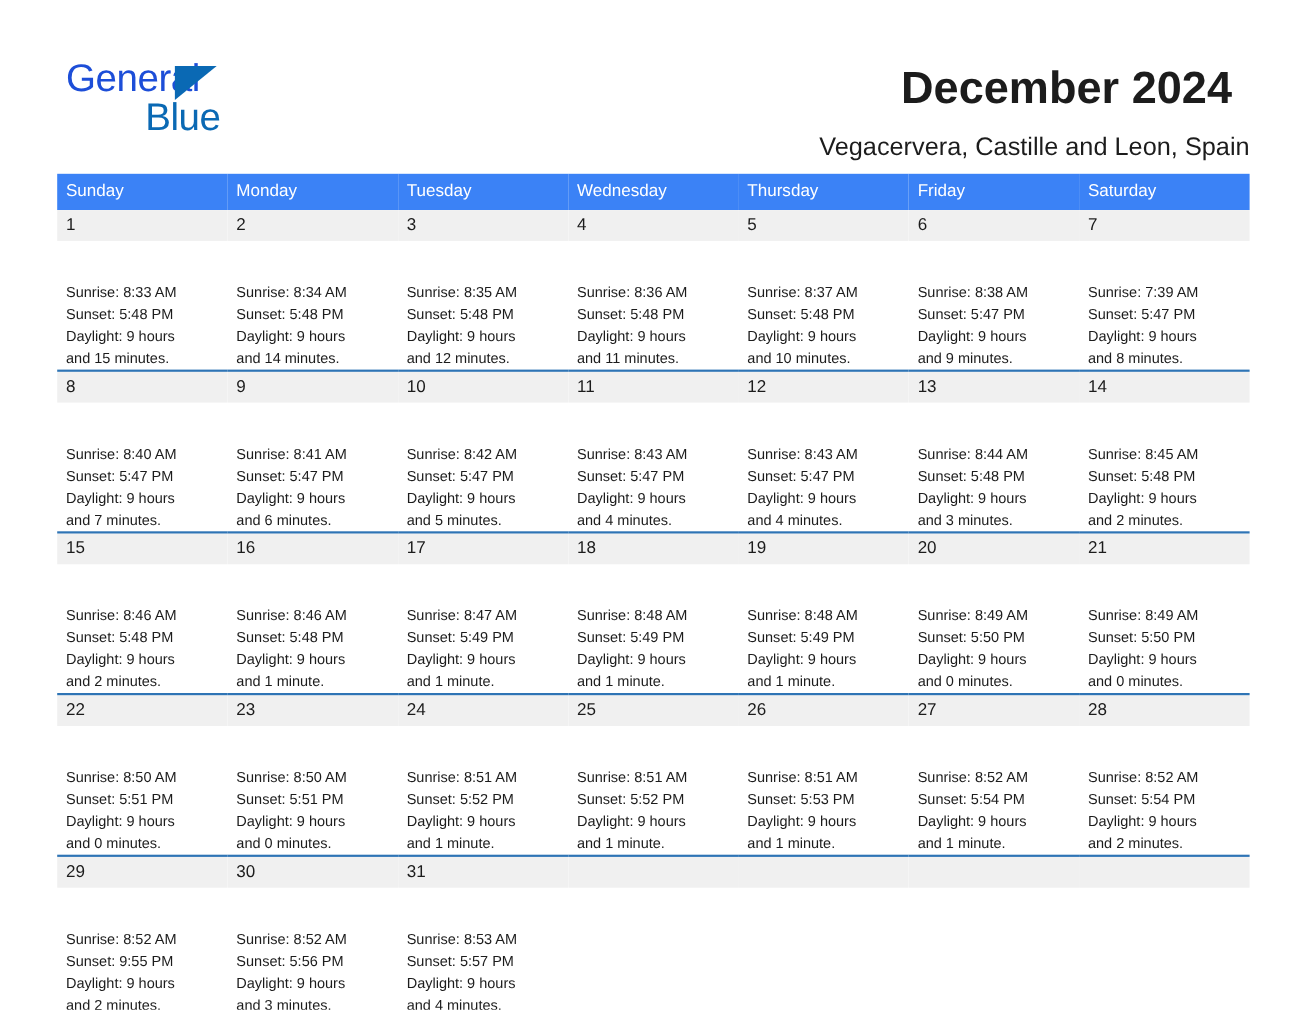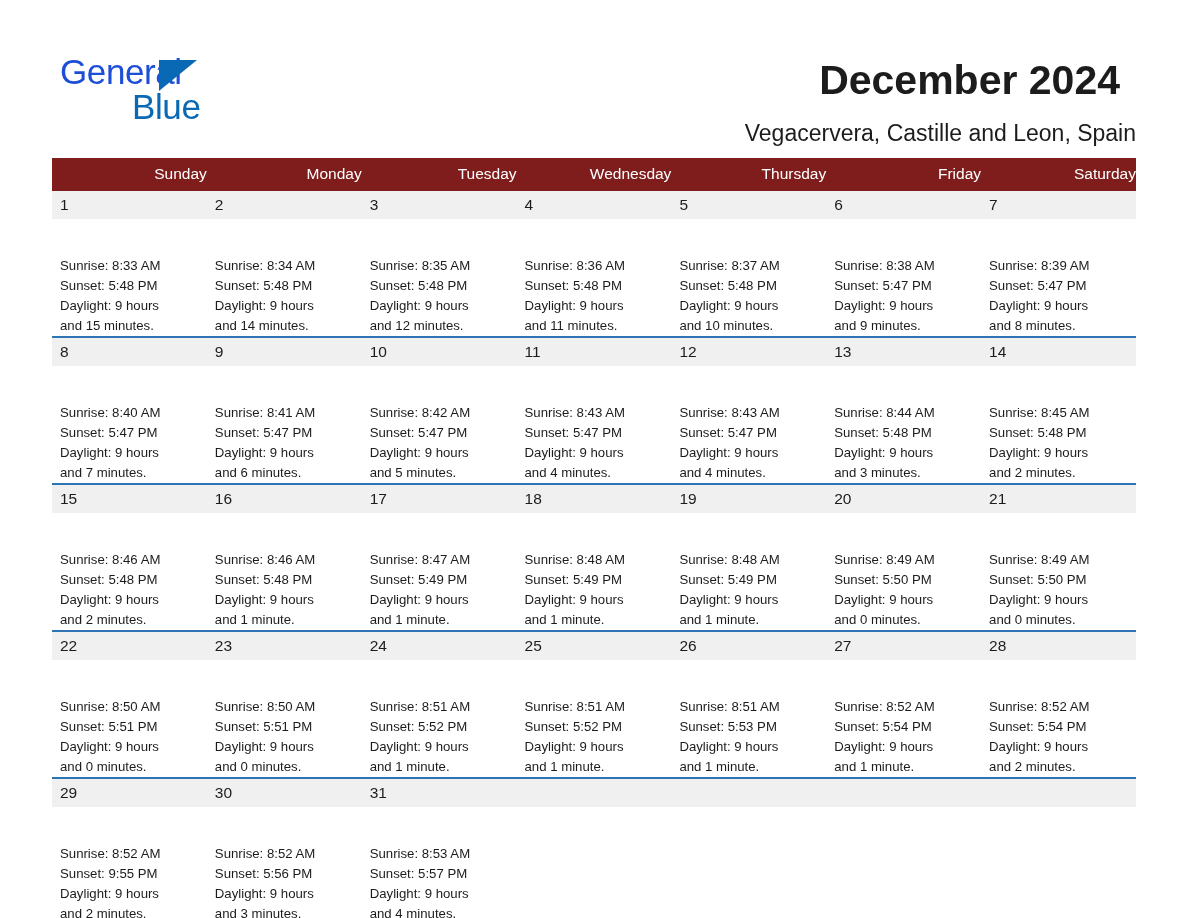--- a/index.html
+++ b/index.html
@@ -92,25 +92,25 @@
   .calendar {
     position: absolute;
     left: 52px;
     top: 158px;
     width: 1084px;
     border-collapse: collapse;
     table-layout: fixed;
   }
 
   .calendar th {
-    background: #7f1d1d;
+    background: #3b82f6;
     color: #ffffff;
     font-size: 15.5px;
     font-weight: normal;
-    text-align: right;
+    text-align: left;
     padding: 7px 0 8px 8px;
     height: 31px;
     border: none;
   }
 
   .calendar td {
     width: 154.85px;
     vertical-align: top;
     padding: 0;
     border: none;
@@ -231,21 +231,21 @@
             <div class="info">
               <div>Sunrise: 8:38 AM</div>
               <div>Sunset: 5:47 PM</div>
               <div>Daylight: 9 hours</div>
               <div>and 9 minutes.</div>
             </div>
           </td>
           <td>
             <span class="daynum">7</span>
             <div class="info">
-              <div>Sunrise: 8:39 AM</div>
+              <div>Sunrise: 7:39 AM</div>
               <div>Sunset: 5:47 PM</div>
               <div>Daylight: 9 hours</div>
               <div>and 8 minutes.</div>
             </div>
           </td>
         </tr>
         <tr class="week">
           <td>
             <span class="daynum">8</span>
             <div class="info">

